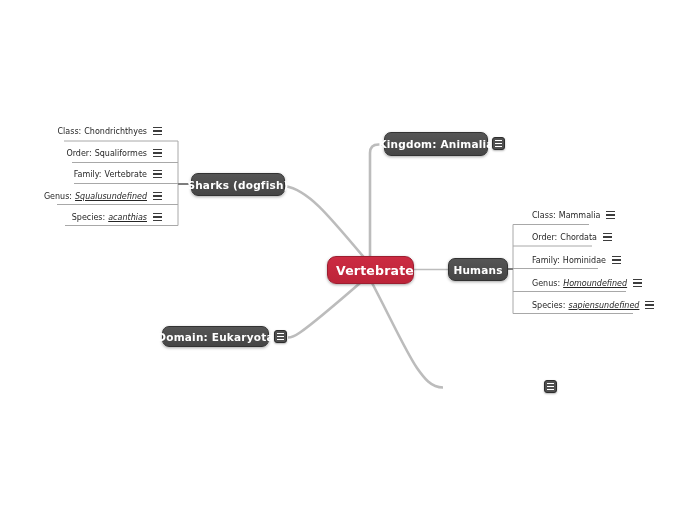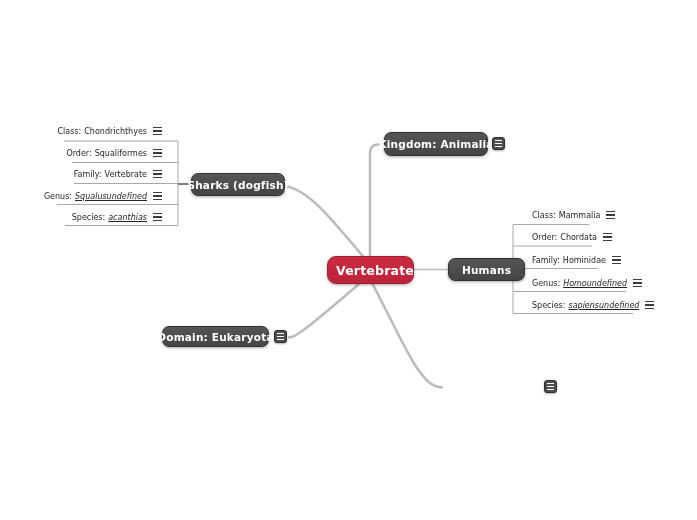--- a/index.html
+++ b/index.html
@@ -85,21 +85,21 @@
     <span>Kingdom: Animalia</span>
   </div>
 
   <div class="node" style="left:191px; top:173px; width:94px; height:23px;">
     <span>Sharks (dogfish)</span>
   </div>
   <div class="menu-box" style="left:492px; top:137px;">
       <span class="bars"></span>
     </div>
 
-  <div class="node" style="left:448px; top:258px; width:77px; height:23px;border-radius:7px;">
+  <div class="node" style="left:448px; top:258px; width:60px; height:23px;border-radius:7px;">
     <span>Humans</span>
   </div>
 
   <div class="node" style="left:162px; top:326px; width:107px; height:21px;">
     <span>Domain: Eukaryota</span>
   </div>
   <div class="menu-box" style="left:274px; top:330px;">
       <span class="bars"></span>
     </div>
 

